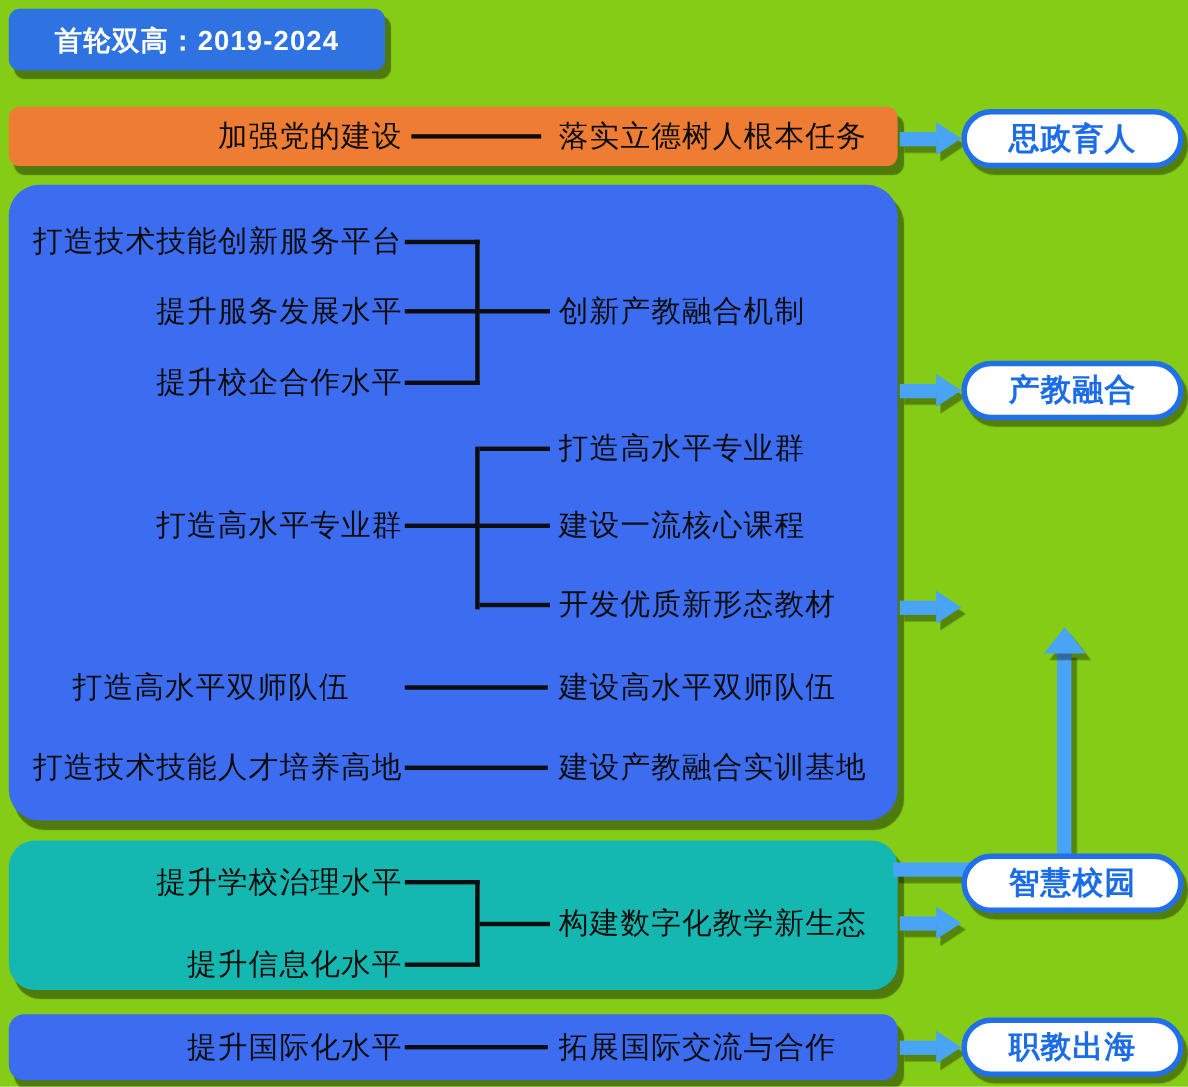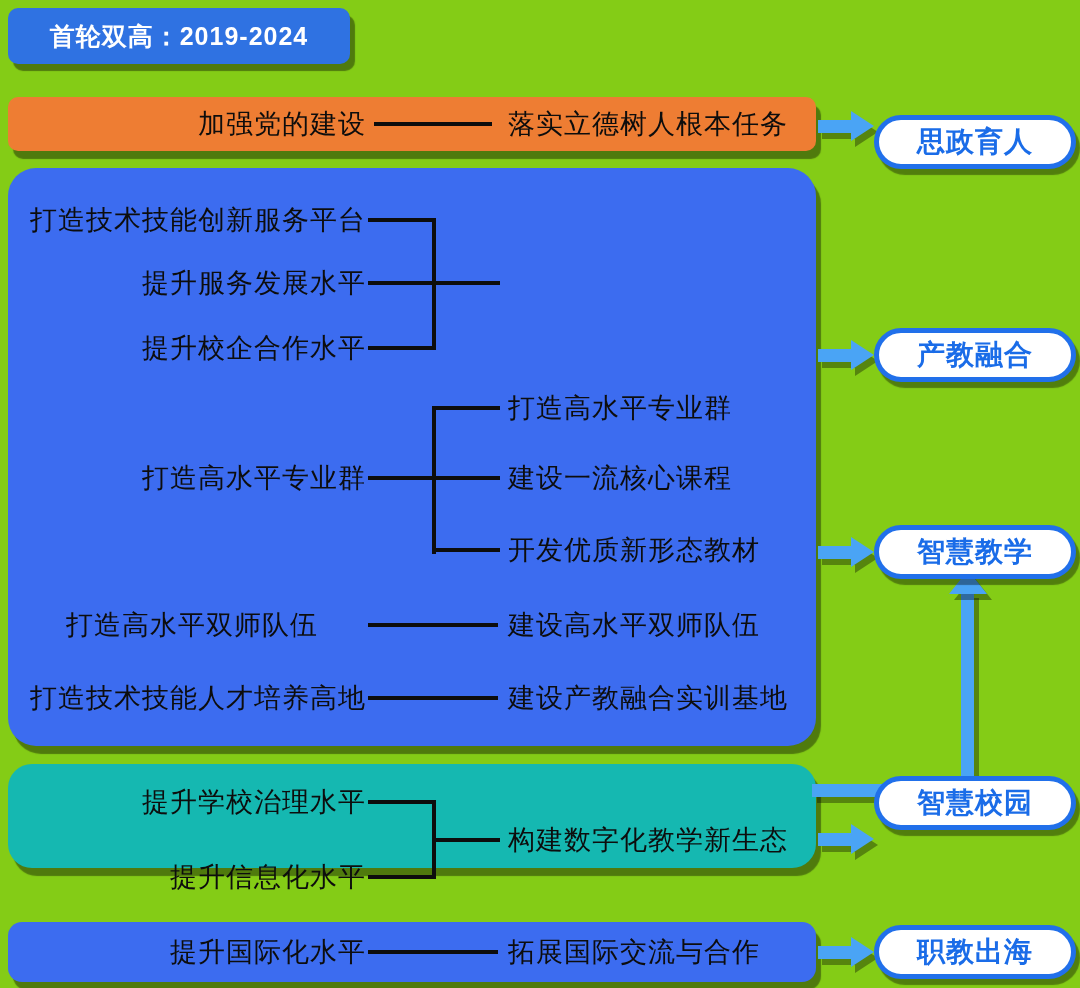--- a/index.html
+++ b/index.html
@@ -24,21 +24,21 @@
     box-shadow:5px 7px 1px rgba(0,0,0,0.40);
   }
 
   
   .block{
     position:absolute;left:8px;width:808px;
     box-shadow:5px 8px 1px rgba(0,0,0,0.40);
   }
   .bar-party{top:97px;height:54px;background:var(--orange);border-radius:10px;}
   .box-main{top:168px;height:578px;background:var(--box_blue);border-radius:28px;}
-  .box-campus{top:764px;height:104px;background:var(--teal);border-radius:24px;}
+  .box-campus{top:764px;height:136px;background:var(--teal);border-radius:24px;}
   .bar-intl{top:922px;height:60px;background:var(--box_blue);border-radius:14px;}
 
   
   .t{
     position:absolute;color:var(--ink);font-weight:400;font-size:27px;
     letter-spacing:1px;line-height:1;white-space:nowrap;transform:translateY(-50%);
   }
   .t-left{left:10px;width:348px;text-align:right;}
   .t-right{left:500px;text-align:left;}
 
@@ -93,20 +93,21 @@
   <div class="block box-main">
 
     <span class="t t-left" style="top:52px;">打造技术技能创新服务平台</span>
     <span class="t t-left" style="top:115px;">提升服务发展水平</span>
     <span class="t t-left" style="top:180px;">提升校企合作水平</span>
     <div class="hl" style="left:360px;top:50px;width:68px;"></div>
     <div class="hl" style="left:360px;top:113px;width:68px;"></div>
     <div class="hl" style="left:360px;top:178px;width:68px;"></div>
     <div class="vl" style="left:424px;top:50px;height:132px;"></div>
     <div class="hl" style="left:428px;top:113px;width:64px;"></div>
+    <span class="t t-right" style="top:115px;">创新产教融合机制</span>
 
     <span class="t t-left" style="top:310px;">打造高水平专业群</span>
     <div class="hl" style="left:360px;top:308px;width:68px;"></div>
     <div class="vl" style="left:424px;top:238px;height:148px;"></div>
     <div class="hl" style="left:428px;top:238px;width:64px;"></div>
     <div class="hl" style="left:428px;top:308px;width:64px;"></div>
     <div class="hl" style="left:428px;top:380px;width:64px;"></div>
     <span class="t t-right" style="top:240px;">打造高水平专业群</span>
     <span class="t t-right" style="top:310px;">建设一流核心课程</span>
     <span class="t t-right" style="top:382px;">开发优质新形态教材</span>
@@ -154,19 +155,18 @@
   </div>
   <div class="arrow" style="top:824px;">
     <i class="shaft"></i>
       <i class="head"></i>
   </div>
   <div class="arrow" style="top:937px;">
     <i class="shaft"></i>
       <i class="head"></i>
   </div>
 
-  <div class="pill" style="top:99px;margin-top:16px;">思政育人</div>
+  <div class="pill" style="top:99px;">思政育人</div>
   <div class="pill" style="top:328px;">产教融合</div>
-  <div class="pill" style="top:525px;">智慧教学</div>
   <div class="pill" style="top:776px;text-align:right;">智慧校园</div>
   <div class="pill" style="top:925px;">职教出海</div>
 
 </div>
 
 </body></html>

